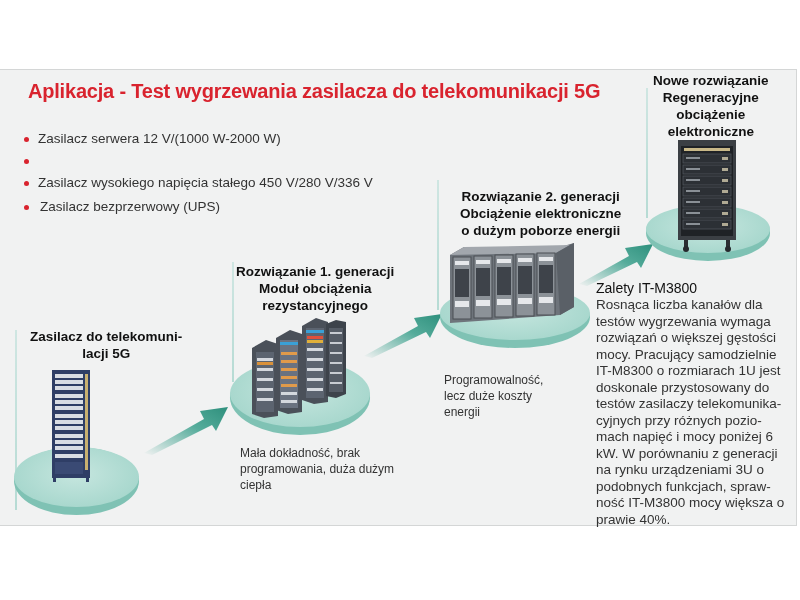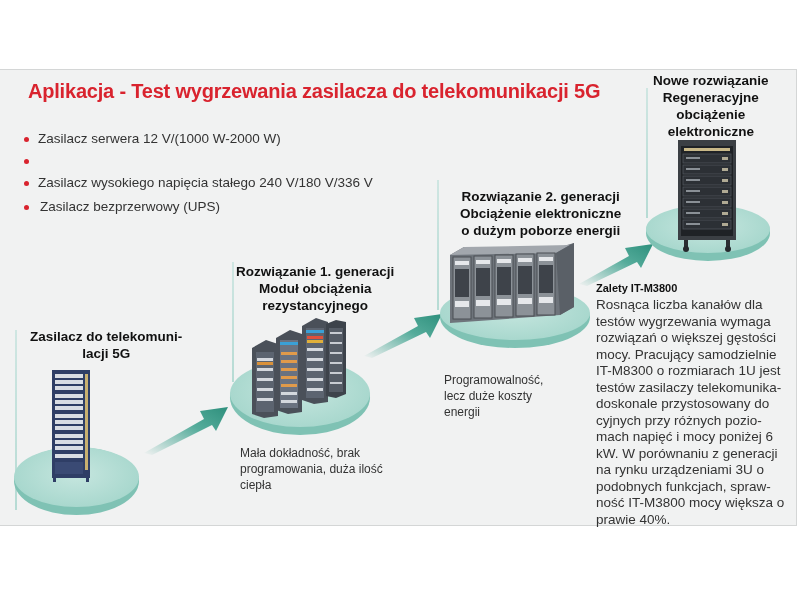--- a/index.html
+++ b/index.html
@@ -17,34 +17,34 @@
   .vline { position:absolute; width:2px; background:linear-gradient(#cfe6e2, #b6dbd4); }
   .heading { position:absolute; font-size:13.5px; font-weight:bold; color:#111; line-height:17px;text-align:center; }
   .body-text { position:absolute; font-size:12px; color:#333; line-height:16px; }
   .platform { position:absolute; border-radius:50%; }
   .platform .side { position:absolute; left:0; right:0; bottom:0; height:100%; border-radius:50%; background:#7fc2b4; }
   .platform .top { position:absolute; left:0; right:0; top:0; height:calc(100% - 8px); border-radius:50%;
                    background:radial-gradient(ellipse at 50% 45%, #c6e6df 0%, #a9d8ce 70%, #95cec2 100%); }
   .arrow { position:absolute; }
   .rack { position:absolute; }
   .adv { position:absolute; left:596px; top:280px; width:200px; }
-  .adv .h { font-size:11px; font-weight:bold; color:#111; line-height:17px; }
+  .adv .h { font-size:14px; font-weight:normal; color:#111; line-height:17px; }
   .adv .t { font-size:13.5px; color:#333; line-height:16.5px; }
 </style>
 </head>
 <body>
 
 <div class="slide"></div>
 
 <div class="title">Aplikacja - Test wygrzewania zasilacza do telekomunikacji 5G</div>
 
 <ul class="bullets">
   <li><span class="dot"></span><span>Zasilacz serwera 12 V/(1000 W-2000 W)</span></li>
   <li><span class="dot"></span></li>
-  <li><span class="dot"></span><span>Zasilacz wysokiego napięcia stałego 240 V/180 V/336 V</span></li>
+  <li><span class="dot"></span><span>Zasilacz wysokiego napięcia stałego 450 V/280 V/336 V</span></li>
   <li class="ups"><span class="dot"></span><span>Zasilacz bezprzerwowy (UPS)</span></li>
 </ul>
 
 <div class="vline" style="left:15px; top:330px; height:180px;"></div>
 <div class="vline" style="left:232px; top:262px; height:120px;"></div>
 <div class="vline" style="left:437px; top:180px; height:130px;"></div>
 <div class="vline" style="left:646px; top:88px; height:130px;"></div>
 
 <div class="heading" style="left:30px; top:328px;">
   <div>Zasilacz do telekomuni-</div>
@@ -148,21 +148,21 @@
         <rect x="78" y="24" width="12" height="2"></rect>
         <rect x="78" y="34" width="12" height="2"></rect>
         <rect x="78" y="44" width="12" height="2"></rect>
         <rect x="78" y="54" width="12" height="2"></rect>
         <rect x="78" y="64" width="12" height="2"></rect>
       </g>
   </g>
 </svg>
 <div class="body-text" style="left:240px; top:445px;">
   <div>Mała dokładność, brak</div>
-  <div>programowania, duża ilość</div>
+  <div>programowania, duża dużym</div>
   <div>ciepła</div>
 </div>
 
 <svg class="arrow" style="left:360px; top:296px;" width="86" height="62" viewBox="0 0 86 62">
   <defs>
       <linearGradient id="ag2" x1="0" y1="1" x2="1" y2="0">
         <stop offset="0" stop-color="#2e9a85" stop-opacity="0"></stop>
         <stop offset="0.6" stop-color="#2e9a85" stop-opacity="0.8"></stop>
         <stop offset="1" stop-color="#2e8f7c"></stop>
       </linearGradient>
@@ -277,22 +277,22 @@
 </svg>
 
 <div class="adv">
   <div class="h">Zalety IT-M3800</div>
   <div class="t">
     <div>Rosnąca liczba kanałów dla</div>
     <div>testów wygrzewania wymaga</div>
     <div>rozwiązań o większej gęstości</div>
     <div>mocy. Pracujący samodzielnie</div>
     <div>IT-M8300 o rozmiarach 1U jest</div>
+    <div>doskonale przystosowany do</div>
     <div>testów zasilaczy telekomunika-</div>
-    <div>doskonale przystosowany do</div>
     <div>cyjnych przy różnych pozio-</div>
     <div>mach napięć i mocy poniżej 6</div>
     <div>kW. W porównaniu z generacji</div>
     <div>na rynku urządzeniami 3U o</div>
     <div>podobnych funkcjach, spraw-</div>
     <div>ność IT-M3800 mocy większa o</div>
     <div>prawie 40%.</div>
   </div>
 </div>
 

